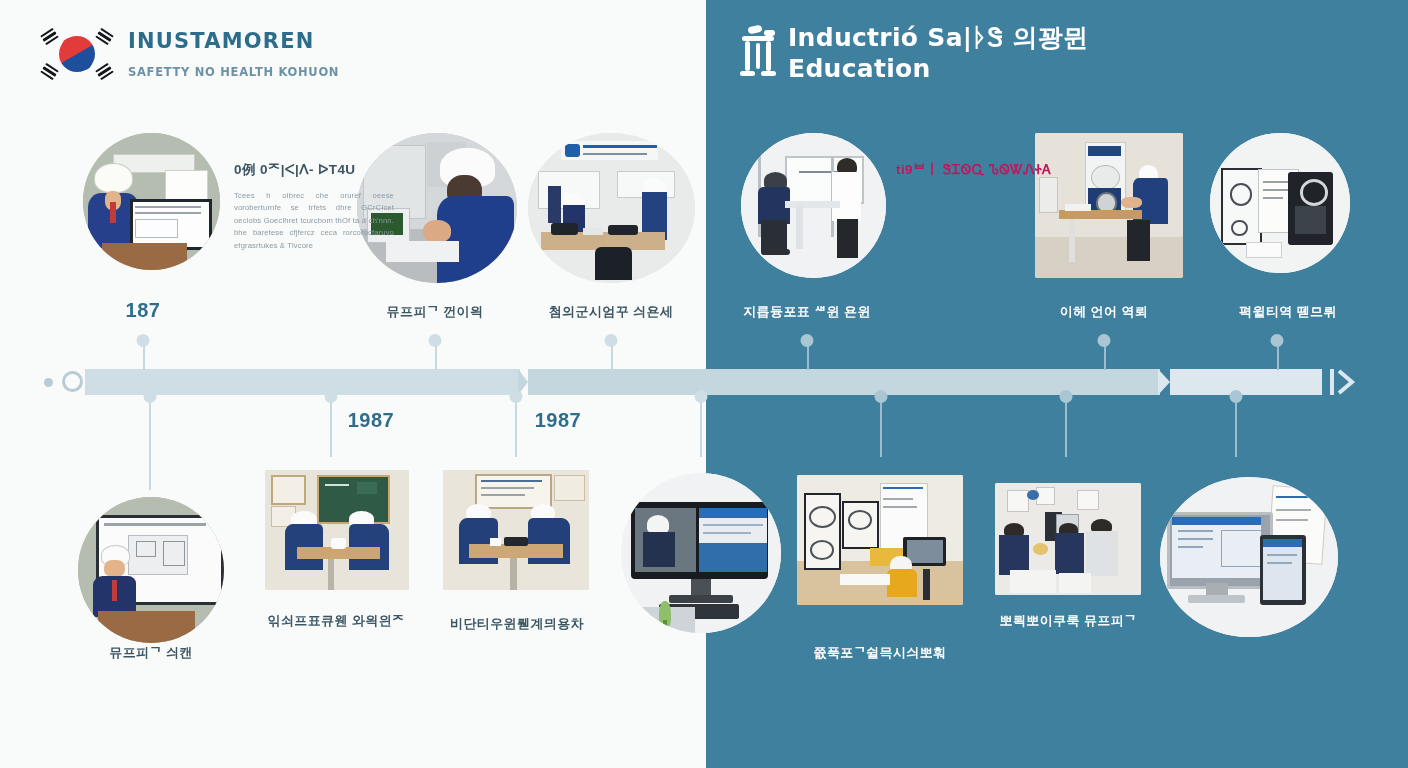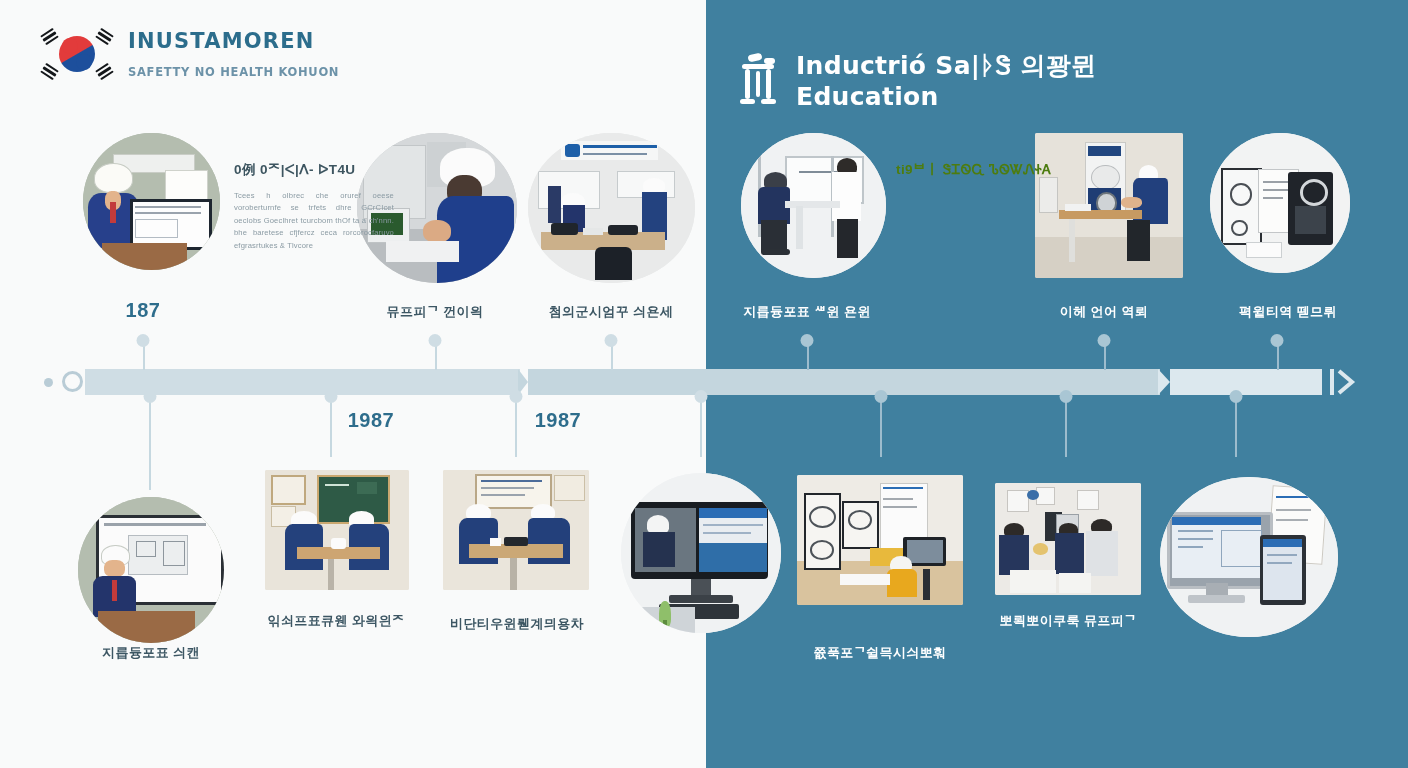--- a/index.html
+++ b/index.html
@@ -23,32 +23,32 @@
   .tri.tr{right:2px;top:3px;transform:rotate(33deg);}
   .tri.bl{left:2px;bottom:3px;transform:rotate(33deg);}
   .tri.br{right:2px;bottom:3px;transform:rotate(-33deg);}
   .logo-txt{display:flex;flex-direction:column;gap:12px;}
   .logo-main{font-size:21px;font-weight:700;letter-spacing:1.2px;color:#2c6d8c;
     font-family:"DejaVu Sans",sans-serif;}
   .logo-sub{font-size:11.5px;font-weight:600;letter-spacing:.7px;color:#6c92a8;
     font-family:"DejaVu Sans",sans-serif;}
 
   
-  .rhead{position:absolute;left:736px;top:22px;display:flex;align-items:flex-start;gap:16px;margin-top:28px;}
+  .rhead{position:absolute;left:736px;top:22px;display:flex;align-items:flex-start;gap:8px;}
   .rhead-icon{position:relative;width:44px;height:62px;flex:0 0 44px;}
   .rhead-icon .bar{position:absolute;background:#fff;border-radius:3px;}
   .rhead-title{color:#fff;font-size:25px;line-height:31px;font-weight:600;letter-spacing:.3px;
     font-family:"DejaVu Sans",sans-serif;white-space:pre-line;}
 
   
   .tblock{position:absolute;width:160px;}
   .tblock .t-head{font-size:13.5px;font-weight:700;letter-spacing:.4px;margin-bottom:11px;}
   .tblock .t-body{font-size:7.6px;line-height:12.4px;letter-spacing:.15px;text-align:justify;}
   .tblock.left .t-head{color:#3d5560;} .tblock.left .t-body{color:#8a9aa3;}
-  .tblock.right .t-head{color:#4d7c0f;} .tblock.right .t-body{color:#cfe0ea;}
+  .tblock.right .t-head{color:#be185d;} .tblock.right .t-body{color:#cfe0ea;}
 
   
   .media{position:absolute;overflow:hidden;}
   .media.circle{border-radius:50%;}
   .media.rect{border-radius:2px;}
 
   
   .sc{position:absolute;left:0;top:0;width:100%;height:100%;}
   .px{position:absolute;}
 
@@ -442,19 +442,19 @@
       <div class="px" style="left:26%;top:66%;width:12%;height:8%;background:#a8aeb4;"></div>
       <div class="px" style="left:16%;top:74%;width:32%;height:5%;background:#bfc4c9;border-radius:2px;"></div>
       <div class="px" style="left:56%;top:36%;width:26%;height:44%;background:#2c3137;border-radius:3px;"></div>
       <div class="px" style="left:58%;top:39%;width:22%;height:38%;background:#dde5ee;"></div>
       <div class="px" style="left:58%;top:39%;width:22%;height:5%;background:#2b6db5;"></div>
       <div class="px" style="left:60%;top:48%;width:17%;height:2px;background:#92a8bf;"></div>
       <div class="px" style="left:60%;top:53%;width:14%;height:2px;background:#92a8bf;"></div>
     </div>
   </div>
 
-  <div class="cap l" style="left:151px;top:644px;">지릅듕포표 싀캔</div>
+  <div class="cap l" style="left:151px;top:644px;">뮤프피ᄀ 싀캔</div>
   <div class="cap l" style="left:336px;top:612px;">읶쇠프표큐웬 와읙읜ᄌ</div>
   <div class="cap l" style="left:517px;top:615px;">비단티우윈뤧계믜용차</div>
   <div class="cap r" style="left:880px;top:644px;">쯊푹포ᄀ쉴믁시싀뽀훠</div>
   <div class="cap r" style="left:1068px;top:612px;">뽀뢱뽀이쿠룩 뮤프피ᄀ</div>
 
 </div>
 
 </body></html>

